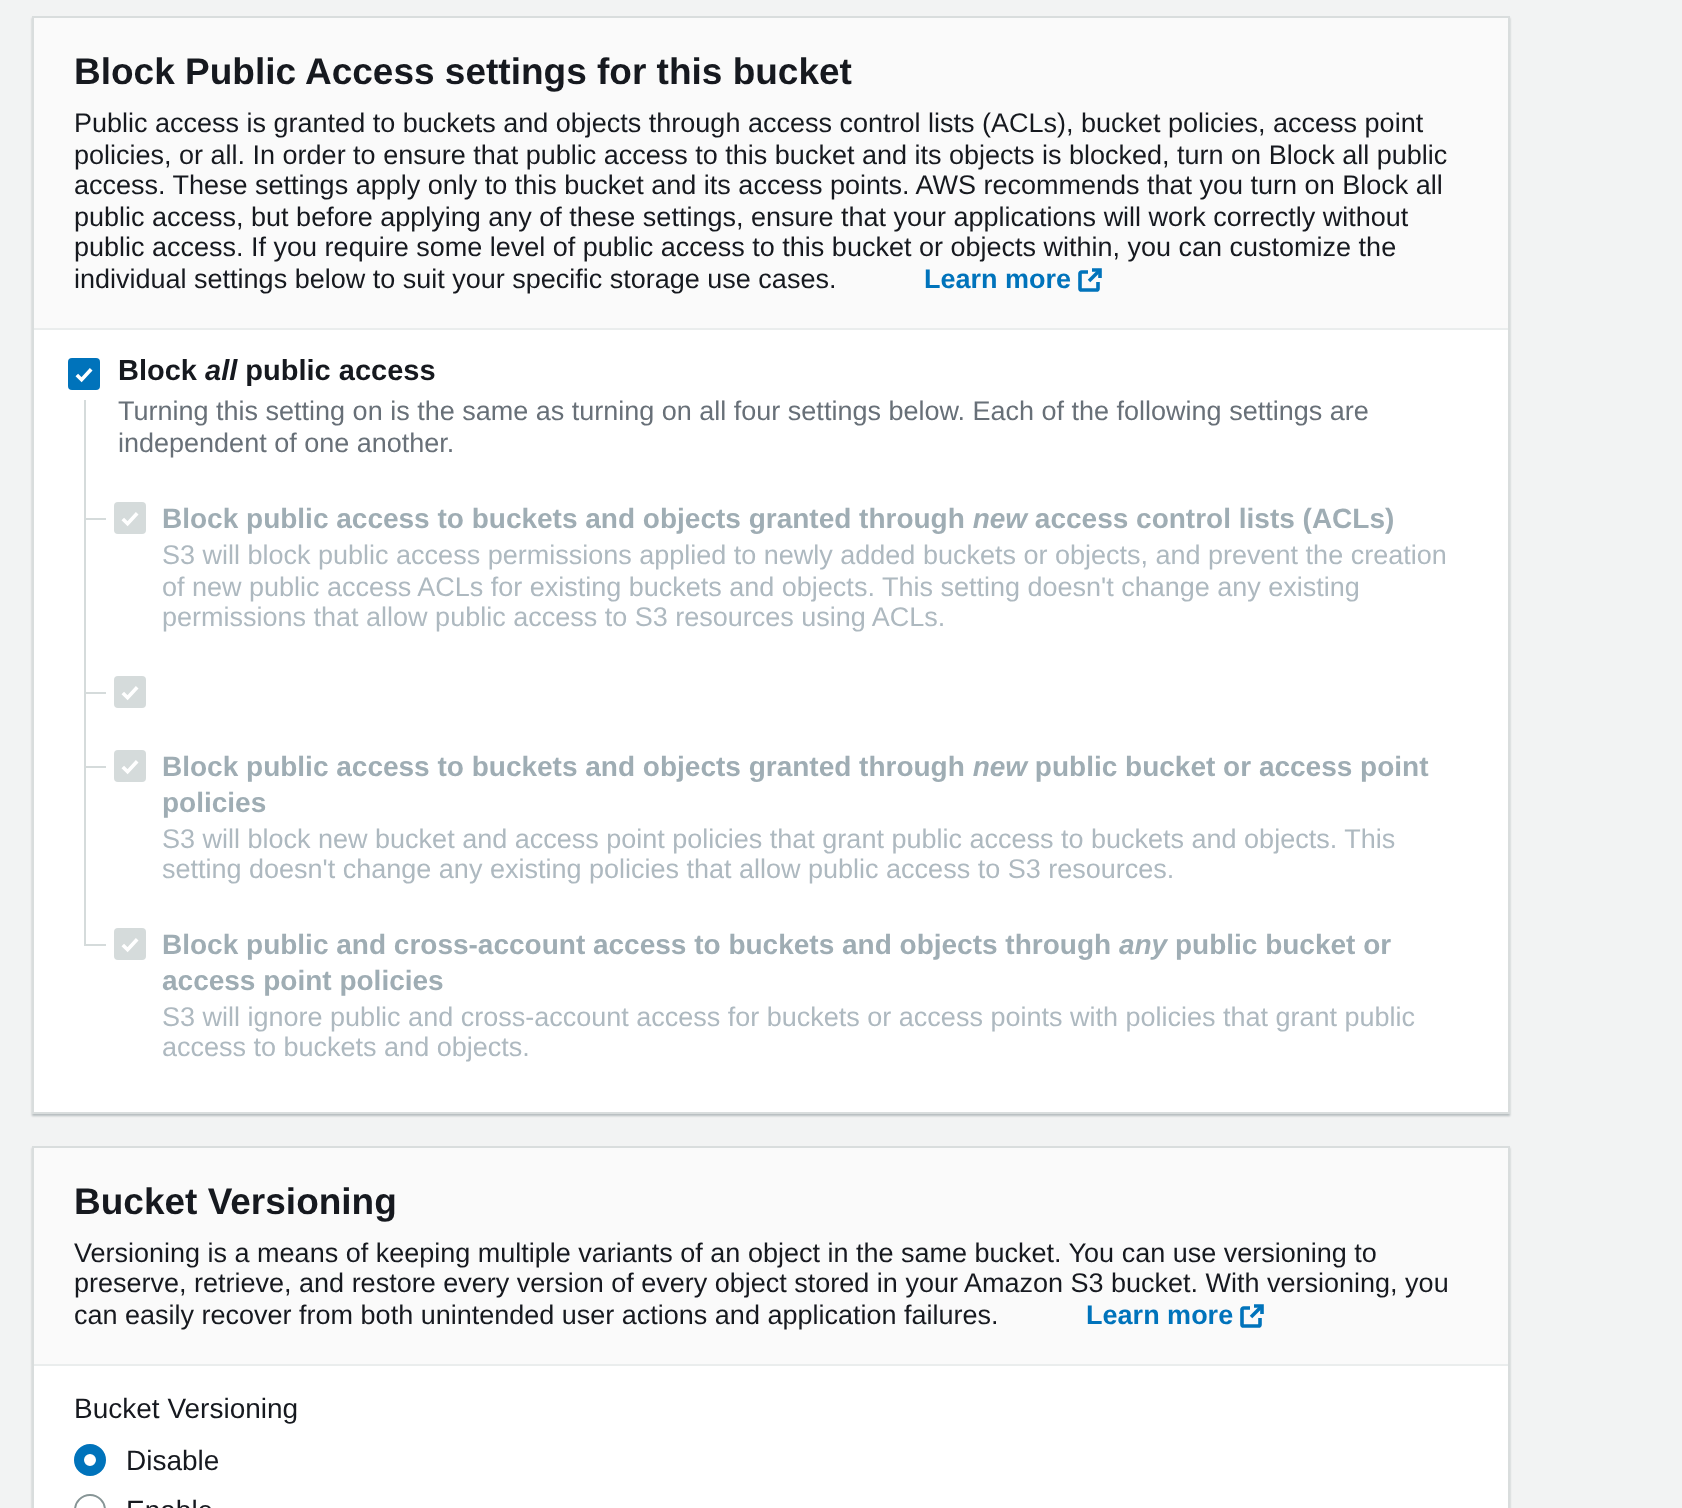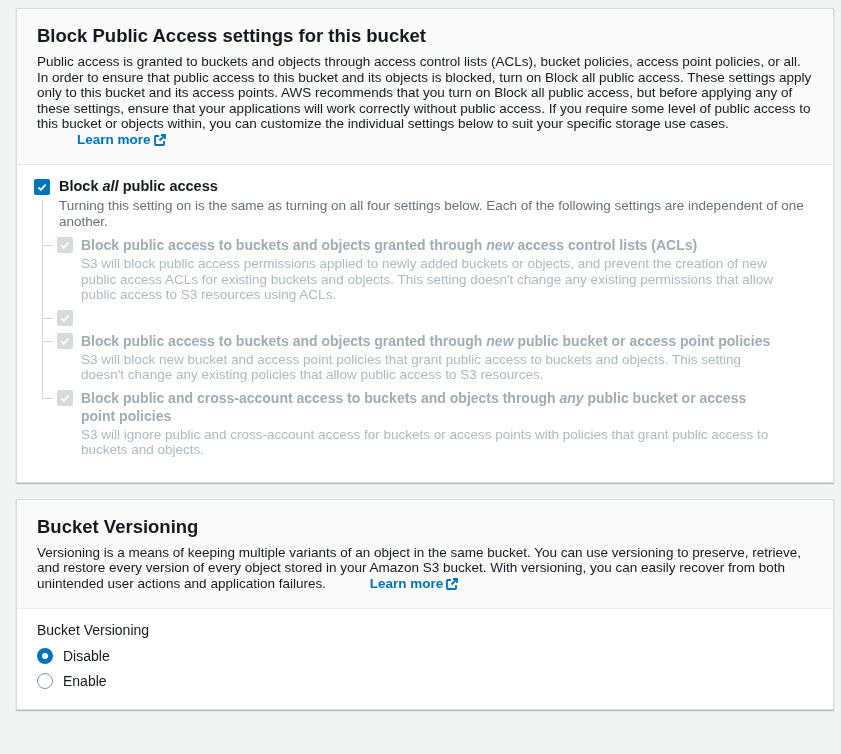--- a/index.html
+++ b/index.html
@@ -7,21 +7,21 @@
   body {
     background:#f2f3f3;
     font-family:"Liberation Sans","DejaVu Sans",sans-serif;
     color:#16191f;
   }
   .page { padding:8px 15px 0 16px; }
   .card {
     background:#ffffff;
     border:1px solid #d9dddd;
     box-shadow:0 1px 1px 0 rgba(0,28,36,0.25);
-    width:818px;
+    width:739px;
   }
   .card + .card { margin-top:16px; }
   .card-header {
     background:#fafafa;
     padding:16px 20px 15px 20px;
     border-bottom:1px solid #eaeded;
   }
   .card-title {
     font-size:18.5px;
     font-weight:bold;
@@ -77,21 +77,21 @@
   }
   .master-desc {
     padding-left:17px;
     margin-top:2px;
     font-size:13.5px;
     line-height:16px;
     color:#687078;
   }
   .sub-item {
     position:relative;
-    margin-top:6px;
+    margin-top:20px;
     padding-left:15px;
     display:flex;
     align-items:flex-start;
   }
   .sub-item::before {
     content:"";
     position:absolute;
     left:0; top:9px;
     width:11px; height:1px;
     background:#d5dbdb;

